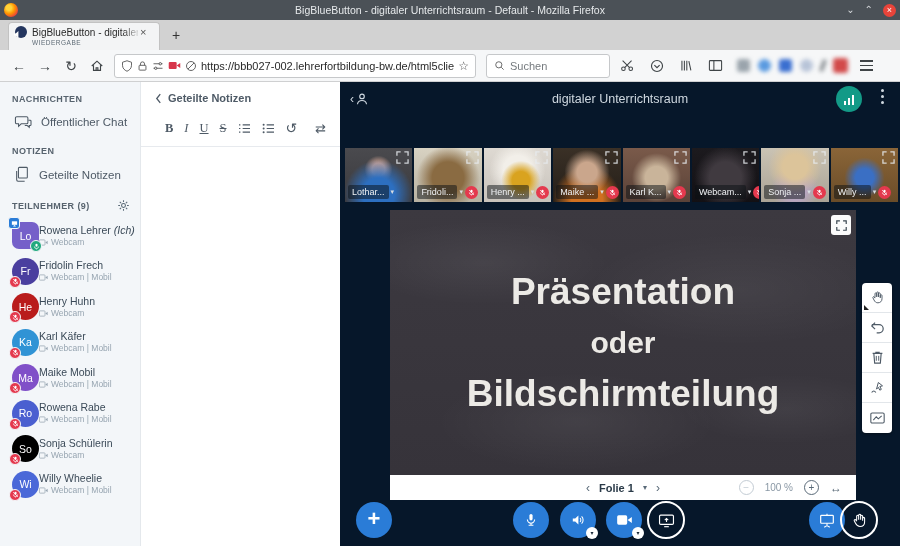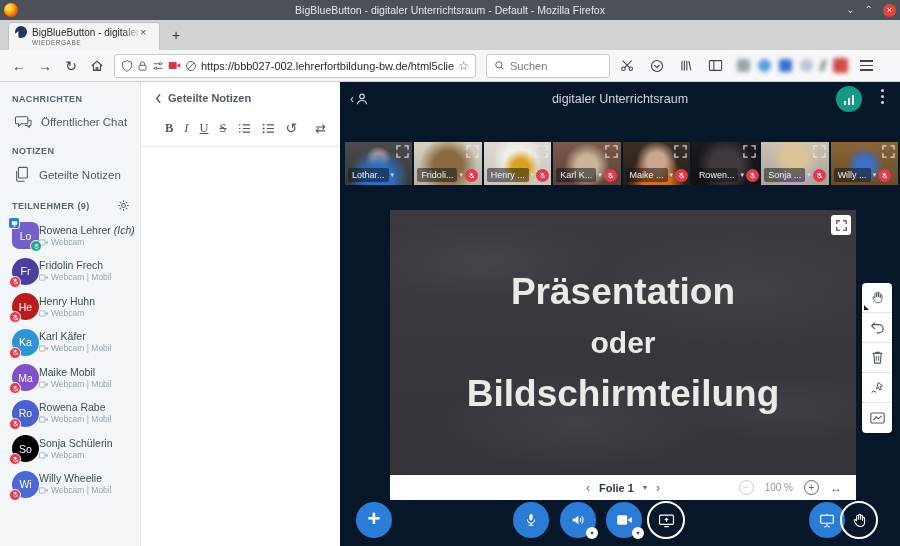--- a/index.html
+++ b/index.html
@@ -73,21 +73,21 @@
   .main { position:absolute; top:82px; left:340px; width:560px; height:464px; background:#06172a; }
   .m-header { position:absolute; top:0; left:0; width:560px; height:34px; display:flex; align-items:center; }
   .hide-users { position:absolute; left:10px; display:flex; align-items:center; color:#cfd8e0; font-size:13px; gap:1px; }
   .m-title { position:absolute; left:0; right:0; text-align:center; font-size:12.5px; color:#cfd8e0; }
   .conn { position:absolute; right:38px; top:4px; width:26px; height:26px; border-radius:50%; background:#139a87; display:flex; align-items:flex-end; justify-content:center; gap:1.5px; padding-bottom:7px; }
   .conn i { display:block; width:2.5px; background:#fff; }
   .kebab { position:absolute; right:16px; top:7px; display:flex; flex-direction:column; gap:3px; }
   .kebab i { width:3px; height:3px; border-radius:50%; background:#cfd8e0; }
 
   
-  .cams { position:absolute; top:60px; left:5px; width:553px; height:43px; display:flex; gap:2px; }
+  .cams { position:absolute; top:66px; left:5px; width:553px; height:54px; display:flex; gap:2px; }
   .cam { position:relative; flex:1; overflow:hidden; }
   .cam-expand { position:absolute; top:3px; right:3px; width:13px; height:13px; opacity:.85; }
   .cam-label { position:absolute; left:3px; bottom:3px; display:flex; align-items:center; }
   .cam-name { background:rgba(10,15,20,.5); color:#f0f2f4; font-size:9px; padding:2px 4px; border-radius:2px; white-space:nowrap; }
   .cam-chev { color:#d8dde2; font-size:7px; margin-left:2px; }
   .cam-mute { width:13px; height:13px; border-radius:50%; background:#e4394e; margin-left:2px; display:flex; align-items:center; justify-content:center; }
   
   .cam-0 { background:radial-gradient(circle at 50% 85%, #2d6fc0 0 28%, transparent 60%), radial-gradient(circle at 50% 40%, #c9a091 0 14%, transparent 30%), linear-gradient(#4a4a4e, #3a3a3e); }
   .cam-1 { background:radial-gradient(circle at 50% 55%, #8a6b42 0 35%, transparent 70%), linear-gradient(#d8d2c2, #b8b2a2);text-decoration:underline; }
   .cam-2 { background:radial-gradient(circle at 55% 60%, #d9a31f 0 18%, transparent 40%), radial-gradient(circle at 50% 40%, #f2efe9 0 30%, transparent 60%), linear-gradient(#ded9d2, #c8c3bc); }
@@ -544,56 +544,56 @@
             <span class="cam-name">Henry ...</span>
             <span class="cam-chev">▾</span>
             <span class="cam-mute">
               <svg width="7" height="7" viewBox="0 0 10 10">
                 <rect x="3.5" y="1" width="3" height="4.5" rx="1.5" fill="#fff"></rect>
                 <path d="M2 5a3 3 0 006 0M5 8v1.2M1.5 1.5l7 7" fill="none" stroke="#fff" stroke-width="1"></path>
               </svg>
             </span>
           </div>
       </div>
+      <div class="cam cam-4">
+        <svg class="cam-expand" viewBox="0 0 14 14">
+            <path d="M1 5V1h4M9 1h4v4M13 9v4H9M5 13H1V9" fill="none" stroke="#e8ecf0" stroke-width="1.4"></path>
+          </svg>
+        <div class="cam-label">
+            <span class="cam-name">Maike ...</span>
+            <span class="cam-chev">▾</span>
+            <span class="cam-mute">
+              <svg width="7" height="7" viewBox="0 0 10 10">
+                <rect x="3.5" y="1" width="3" height="4.5" rx="1.5" fill="#fff"></rect>
+                <path d="M2 5a3 3 0 006 0M5 8v1.2M1.5 1.5l7 7" fill="none" stroke="#fff" stroke-width="1"></path>
+              </svg>
+            </span>
+          </div>
+      </div>
       <div class="cam cam-3">
         <svg class="cam-expand" viewBox="0 0 14 14">
             <path d="M1 5V1h4M9 1h4v4M13 9v4H9M5 13H1V9" fill="none" stroke="#e8ecf0" stroke-width="1.4"></path>
           </svg>
         <div class="cam-label">
             <span class="cam-name">Karl K...</span>
             <span class="cam-chev">▾</span>
             <span class="cam-mute">
               <svg width="7" height="7" viewBox="0 0 10 10">
                 <rect x="3.5" y="1" width="3" height="4.5" rx="1.5" fill="#fff"></rect>
                 <path d="M2 5a3 3 0 006 0M5 8v1.2M1.5 1.5l7 7" fill="none" stroke="#fff" stroke-width="1"></path>
               </svg>
             </span>
           </div>
       </div>
-      <div class="cam cam-4">
-        <svg class="cam-expand" viewBox="0 0 14 14">
-            <path d="M1 5V1h4M9 1h4v4M13 9v4H9M5 13H1V9" fill="none" stroke="#e8ecf0" stroke-width="1.4"></path>
-          </svg>
-        <div class="cam-label">
-            <span class="cam-name">Maike ...</span>
-            <span class="cam-chev">▾</span>
-            <span class="cam-mute">
-              <svg width="7" height="7" viewBox="0 0 10 10">
-                <rect x="3.5" y="1" width="3" height="4.5" rx="1.5" fill="#fff"></rect>
-                <path d="M2 5a3 3 0 006 0M5 8v1.2M1.5 1.5l7 7" fill="none" stroke="#fff" stroke-width="1"></path>
-              </svg>
-            </span>
-          </div>
-      </div>
       <div class="cam cam-5">
         <svg class="cam-expand" viewBox="0 0 14 14">
             <path d="M1 5V1h4M9 1h4v4M13 9v4H9M5 13H1V9" fill="none" stroke="#e8ecf0" stroke-width="1.4"></path>
           </svg>
         <div class="cam-label">
-            <span class="cam-name">Rowen...</span>
+            <span class="cam-name">Webcam...</span>
             <span class="cam-chev">▾</span>
             <span class="cam-mute">
               <svg width="7" height="7" viewBox="0 0 10 10">
                 <rect x="3.5" y="1" width="3" height="4.5" rx="1.5" fill="#fff"></rect>
                 <path d="M2 5a3 3 0 006 0M5 8v1.2M1.5 1.5l7 7" fill="none" stroke="#fff" stroke-width="1"></path>
               </svg>
             </span>
           </div>
       </div>
       <div class="cam cam-6">

